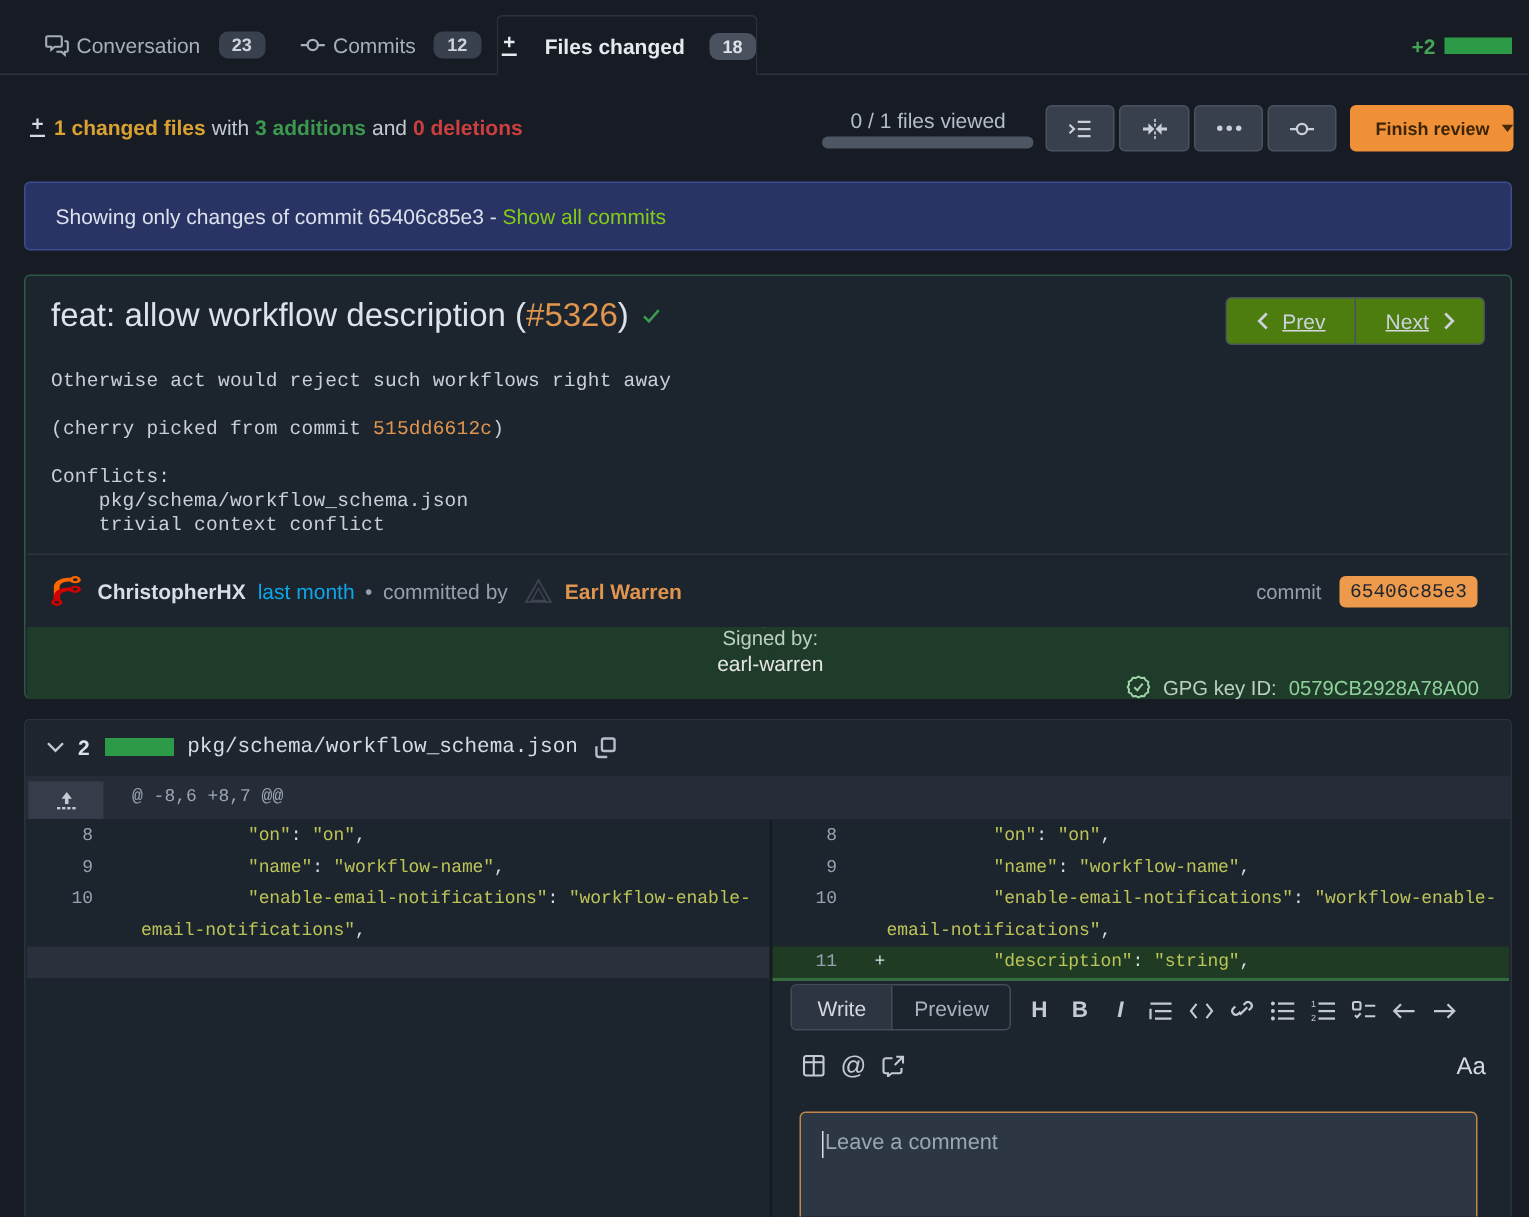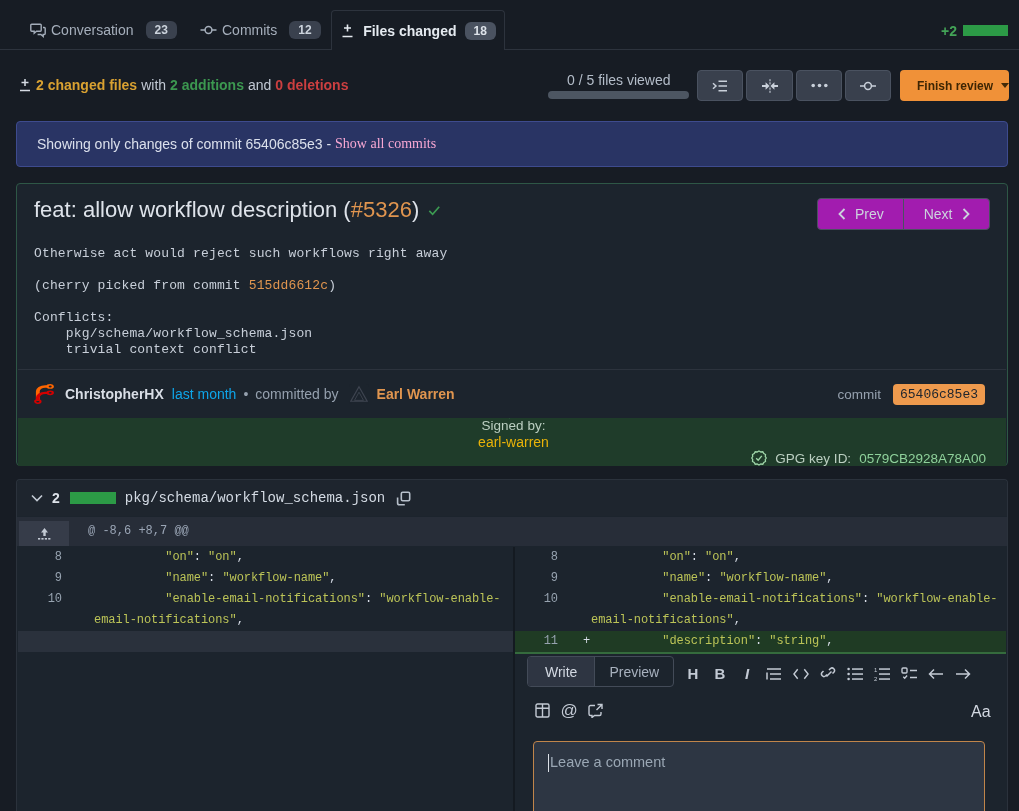--- a/index.html
+++ b/index.html
@@ -7,34 +7,34 @@
 body { background:#171c24; font-family:"Liberation Sans",sans-serif; color:#d6dbe3; }
 .page { position:relative; width:1019px; height:811px; overflow:hidden; }
 .abs { position:absolute; }
 .mono { font-family:"Liberation Mono",monospace; }
 svg { display:block; }
 
 
 .tabline { position:absolute; top:49px; height:1px; background:#2d333d; }
 .tab { position:absolute; top:10px; height:40px; display:flex; align-items:center; gap:5px; color:#a5aebb; font-size:14px; }
 .tab .cnt { margin-left:7px; background:#3a414e; color:#ccd3dc; font-size:12px; padding:2px 9px; border-radius:6px; font-weight:700; }
-.tabactive { position:absolute; left:331px; top:10px; width:174px; height:40px; border:1px solid #2d333d; border-bottom:none; border-radius:4px 4px 0 0; display:flex; align-items:center; justify-content:center; gap:8px; color:#e5eaf0; font-weight:700; font-size:14px; }
+.tabactive { position:absolute; left:331px; top:10px; width:174px; height:40px; border:1px solid #2d333d; border-bottom:none; border-radius:4px 4px 0 0; display:flex; align-items:center; justify-content:space-between; gap:8px; color:#e5eaf0; font-weight:700; font-size:14px; }
 .tabactive .cnt { background:#4a5260; color:#dde2e9; font-size:12px; padding:2px 9px; border-radius:6px; font-weight:700; }
 
 
 .diffstat-txt { position:absolute; left:18px; top:68px; display:flex; align-items:center; gap:4px; font-size:14px; font-weight:700; height:33px; }
 .btn { display:flex; align-items:center; justify-content:center; background:#39404d; border:1px solid #4a5260; border-radius:4px; color:#c9d0da; }
 
 
 .banner { position:absolute; left:16px; top:121px; width:992px; height:46px; background:#293464; border:1px solid #3e4b8e; border-radius:4px; display:flex; align-items:center; padding:0 20px; font-size:14px; color:#dbe0ec; }
 
 
 .card { position:absolute; left:16px; top:183px; width:992px; height:283px; background:#1c242d; border:1px solid #2e5746; border-radius:4px; }
 .card h3 { font-size:22px; font-weight:500; color:#dee3ea; }
-.bgroup { position:absolute; right:17px; top:14px; height:32px; display:flex; border:1px solid #4a5260; border-radius:4px; background:#a21caf; }
+.bgroup { position:absolute; right:17px; top:14px; height:32px; display:flex; border:1px solid #4a5260; border-radius:4px; background:#4d7c0f;text-decoration:underline; }
 .bgroup .bseg { display:flex; align-items:center; gap:9px; padding:0 19.5px; font-size:14px; color:#ccd3dd; }
 .bgroup .bseg + .bseg { border-left:1px solid #4a5260; }
 .cmsg { position:absolute; left:17px; top:62px; font-size:13px; letter-spacing:0.15px; line-height:16px; color:#c8cfd9; white-space:pre; }
 .authrow { position:absolute; left:1px; right:1px; top:185px; height:49px; border-top:1px solid #2c333d; display:flex; align-items:center; padding:0 16px; font-size:14px; }
 .signrow { position:absolute; left:1px; right:1px; top:234px; height:48px; background:#1f3c2a; display:flex; align-items:center; padding-left:23px; padding-right:20px; font-size:13.5px; color:#bccfc2;flex-direction:column; }
 .avatar { width:20px; height:20px; border-radius:3px; }
 .orange { color:#e0954f; }
 
 
 .diffbox { position:absolute; left:16px; top:479px; width:992px; height:333px; background:#1c242d; border:1px solid #2b323c; border-radius:4px 4px 0 0; border-bottom:none; }
@@ -84,27 +84,27 @@
       <span class="cnt">18</span>
   </div>
 
   <div class="abs" style="left:941px;top:23px;font-size:14px;font-weight:700;color:#43a457;">+2</div>
   <div class="abs" style="left:963px;top:25px;width:45px;height:11px;background:#2c9a46;"></div>
 
   <div class="diffstat-txt">
     <svg width="14" height="16" viewBox="0 0 14 16" fill="none" stroke="#d6dbe3" stroke-width="1.5">
         <path d="M7 2v7M3.5 5.5h7M2 13.5h10"></path>
       </svg>
-    <span style="color:#d9a131;">2 changed files</span>
+    <span style="color:#d9a131;">1 changed files</span>
     <span style="font-weight:400;color:#c2c9d4;">with</span>
-    <span style="color:#3c9850;">2 additions</span>
+    <span style="color:#3c9850;">3 additions</span>
     <span style="font-weight:400;color:#c2c9d4;">and</span>
     <span style="color:#cc3f40;">0 deletions</span>
   </div>
-  <div class="abs" style="left:567px;top:72px;font-size:14px;color:#b4bdc9;">0 / 5 files viewed</div>
+  <div class="abs" style="left:567px;top:72px;font-size:14px;color:#b4bdc9;">0 / 1 files viewed</div>
   <div class="abs" style="left:548px;top:91px;width:141px;height:8px;border-radius:4px;background:#4d5662;"></div>
 
   <div class="btn abs" style="left:697px;top:70px;width:46px;height:31px;">
     <svg width="16" height="14" viewBox="0 0 16 14" fill="none" stroke="#c9d0da" stroke-width="1.5">
         <path d="M1 4.2l3 2.8-3 2.8"></path>
         <path d="M6.5 2.2H15M6.5 7H15M6.5 11.8H15"></path>
       </svg>
   </div>
   <div class="btn abs" style="left:746px;top:70px;width:47px;height:31px;">
     <svg width="16" height="14" viewBox="0 0 16 14" fill="#c9d0da">
@@ -130,21 +130,21 @@
   </div>
   <div class="abs" style="left:900px;top:70px;width:109px;height:31px;background:#f09138;border-radius:4px;display:flex;align-items:center;gap:8px;padding-left:17px;color:#3d2503;font-size:12px;font-weight:700;white-space:nowrap;">
     Finish review
     <svg width="8" height="5" viewBox="0 0 8 5" fill="#432a08">
         <path d="M0 0h8L4 5z"></path>
       </svg>
   </div>
 
   <div class="banner">
     <span>Showing only changes of commit 65406c85e3 -&nbsp;</span>
-      <span style="color:#f9a8d4;font-family:Liberation Serif, serif;">Show all commits</span>
+      <span style="color:#84cc16;">Show all commits</span>
   </div>
 
   <div class="card">
     <div class="abs" style="left:17px;top:13px;display:flex;align-items:center;gap:8px;">
       <h3>feat: allow workflow description (<span class="orange">#5326</span>)</h3>
       <svg width="15" height="15" viewBox="0 0 16 16" fill="none" stroke="#3c9b52" stroke-width="1.8">
           <path d="M2.5 8.5l3.5 3.5 7-8"></path>
         </svg>
     </div>
     <div class="bgroup">
@@ -190,21 +190,21 @@
     <div class="signrow">
       <svg width="15" height="17" viewBox="0 0 15 16" style="margin-right:8px;">
           <path fill="#74cd8e" d="M3.5 6V4.5C3.5 2.3 5.3.5 7.5.5S11.5 2.3 11.5 4.5V6h.5c.8 0 1.5.7 1.5 1.5v6c0 .8-.7 1.5-1.5 1.5H3c-.8 0-1.5-.7-1.5-1.5v-6C1.5 6.7 2.2 6 3 6h.5zm2-1.5V6h4V4.5c0-1.1-.9-2-2-2s-2 .9-2 2z"></path>
         </svg>
       <span>Signed by:</span>
       <svg class="avatar" width="26" height="26" viewBox="0 0 22 22" style="margin:0 9px 0 9px;">
           <rect width="22" height="22" fill="#1f3c2a"></rect>
           <path d="M11 3L20 19H2z" fill="none" stroke="#2e4636" stroke-width="1.3"></path>
           <path d="M11 9l5 9H6z" fill="none" stroke="#2e4636" stroke-width="1"></path>
         </svg>
-      <span style="font-weight:400;font-size:14px;color:#eab308;">earl-warren</span>
+      <span style="font-weight:400;font-size:14px;color:#e5e5e5;">earl-warren</span>
       <span style="margin-left:auto;display:flex;align-items:center;gap:8px;">
         <svg width="16" height="16" viewBox="0 0 16 16" fill="none" stroke="#9fd6a9" stroke-width="1.3">
             <path d="M8 1l1.8 1 2-.2 1 1.7 1.7 1-.2 2L15.3 8l-1 1.5.2 2-1.7 1-1 1.7-2-.2L8 15l-1.8-1-2 .2-1-1.7-1.7-1 .2-2L.7 8l1-1.5-.2-2 1.7-1 1-1.7 2 .2z"></path>
             <path d="M5.2 8.2l2 2 3.6-4.4"></path>
           </svg>
         <span>GPG key ID:</span>
         <span style="color:#8fd19b;">0579CB2928A78A00</span>
       </span>
     </div>
   </div>

